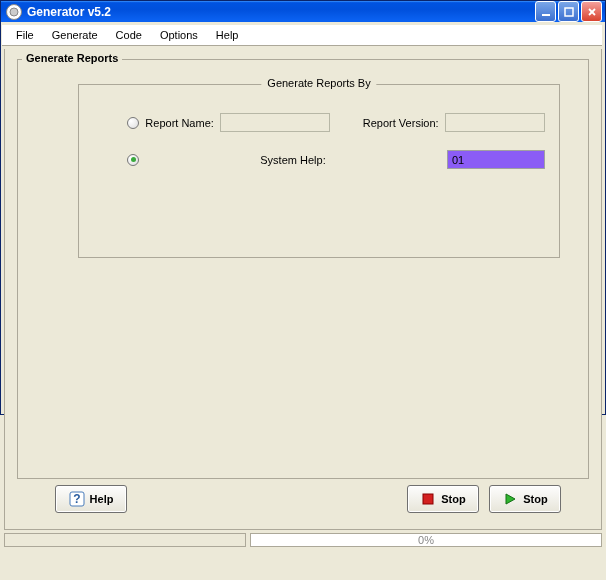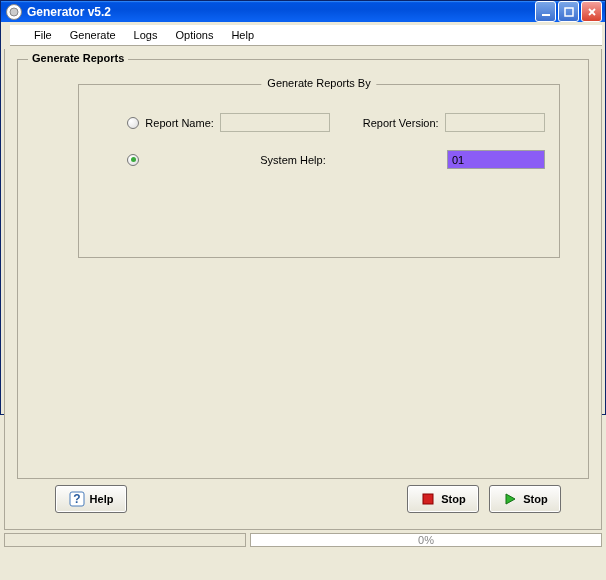--- a/index.html
+++ b/index.html
@@ -56,22 +56,22 @@
   }
   .win-btn.min, .win-btn.max {
     background: linear-gradient(to bottom, #7ba7e8, #3b6fd0);
   }
   .win-btn.close {
     background: linear-gradient(to bottom, #f5a09b, #d9432f);
   }
   .menubar {
     background: #fff;
     border-bottom: 1px solid #aca899;
-    padding: 2px 16px;
-    margin: 3px 3px 0 9px;
+    padding: 2px 6px;
+    margin: 3px 3px 0 1px;
     display: flex;
     gap: 2px;
     height: 22px;
     align-items: center;
   }
   .menu-item {
     padding: 2px 8px;
     cursor: default;
   }
   .client {
@@ -87,21 +87,21 @@
   }
   .fieldset {
     border: 1px solid #aca899;
     margin: 0;
     padding: 10px 12px 14px 12px;
     position: relative;
   }
   .fieldset-legend {
     position: absolute;
     top: -8px;
-    left: 10px;
+    left: 4px;
     background: #ece9d8;
     padding: 0 4px;
     font-weight: bold;
   }
   .inner-fieldset {
     border: 1px solid #aca899;
     margin: 14px 16px 0 48px;
     padding: 28px 14px 70px 14px;
     position: relative;
   }
@@ -238,21 +238,21 @@
             <line x1="2" y1="2" x2="8" y2="8" stroke="#fff" stroke-width="1.8"></line>
             <line x1="8" y1="2" x2="2" y2="8" stroke="#fff" stroke-width="1.8"></line>
           </svg>
       </div>
     </div>
   </div>
 
   <div class="menubar">
     <div class="menu-item">File</div>
     <div class="menu-item">Generate</div>
-    <div class="menu-item">Logs</div>
+    <div class="menu-item">Code</div>
     <div class="menu-item">Options</div>
     <div class="menu-item">Help</div>
   </div>
 
   <div class="client">
 
     <div class="fieldset" style="height:420px;">
       <div class="fieldset-legend">Generate Reports</div>
 
       <div class="inner-fieldset">

